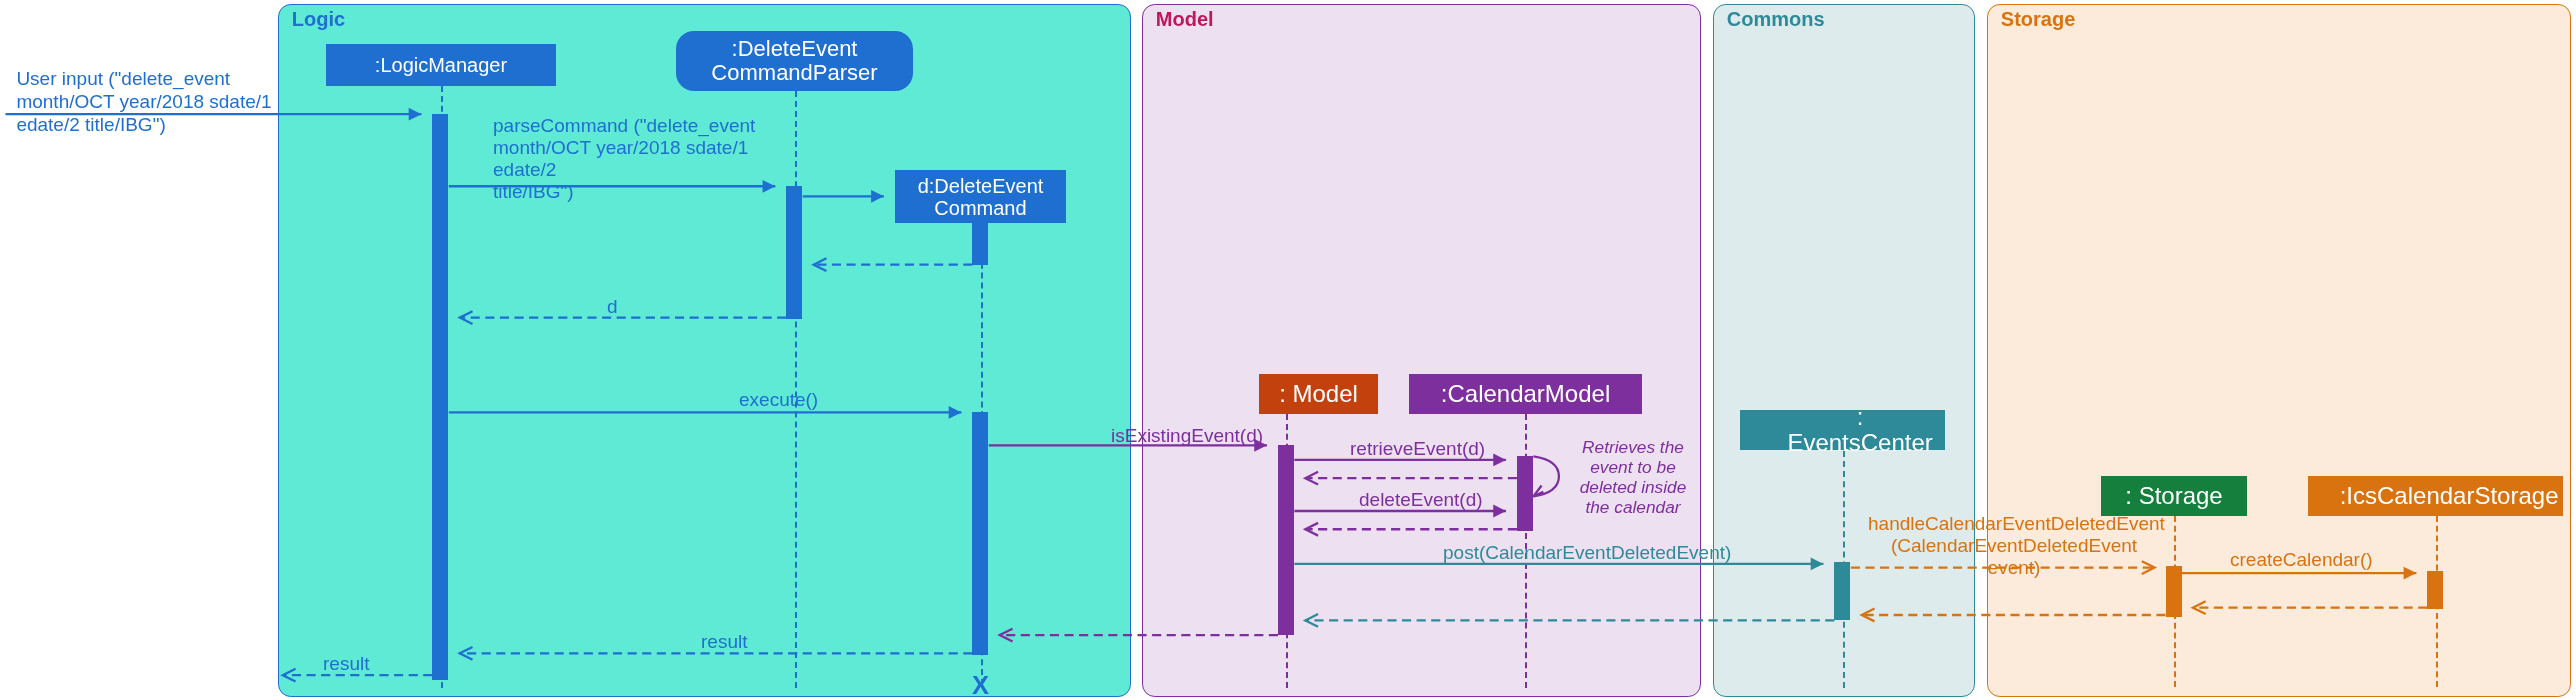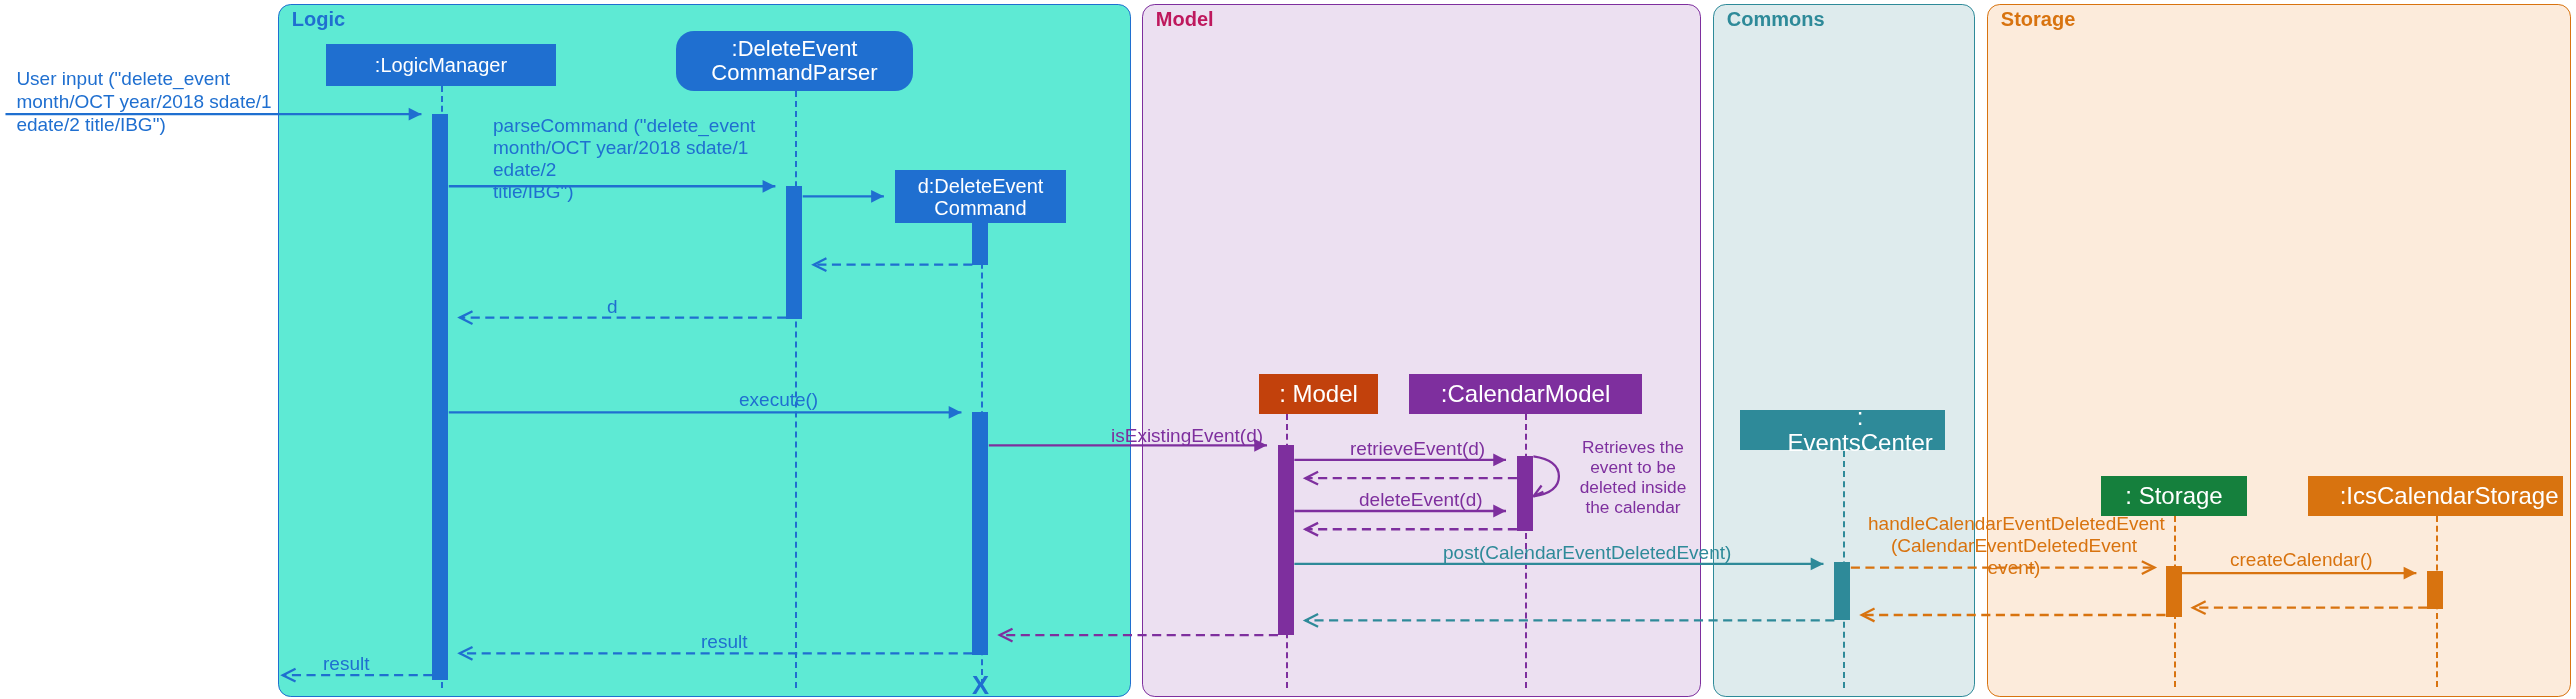--- a/index.html
+++ b/index.html
@@ -47,20 +47,21 @@
     position: absolute;
     font-size: 19px;
     white-space: pre-line;
     line-height: 1.15;
   }
   .note-box {
     position: absolute;
     font-size: 17.3px;
     line-height: 1.15;
     text-align: center;
+    font-style: italic;
   }
   svg.arrows {
     position: absolute;
     top: 0; left: 0;
     width: 2576px; height: 700px;
     pointer-events: none;
   }
   .solid { stroke-width: 2.5; fill: none; }
   .dashed { stroke-width: 2.5; fill: none; stroke-dasharray: 10 6; }
   .ah-open { fill: none; stroke-width: 2.5; }

